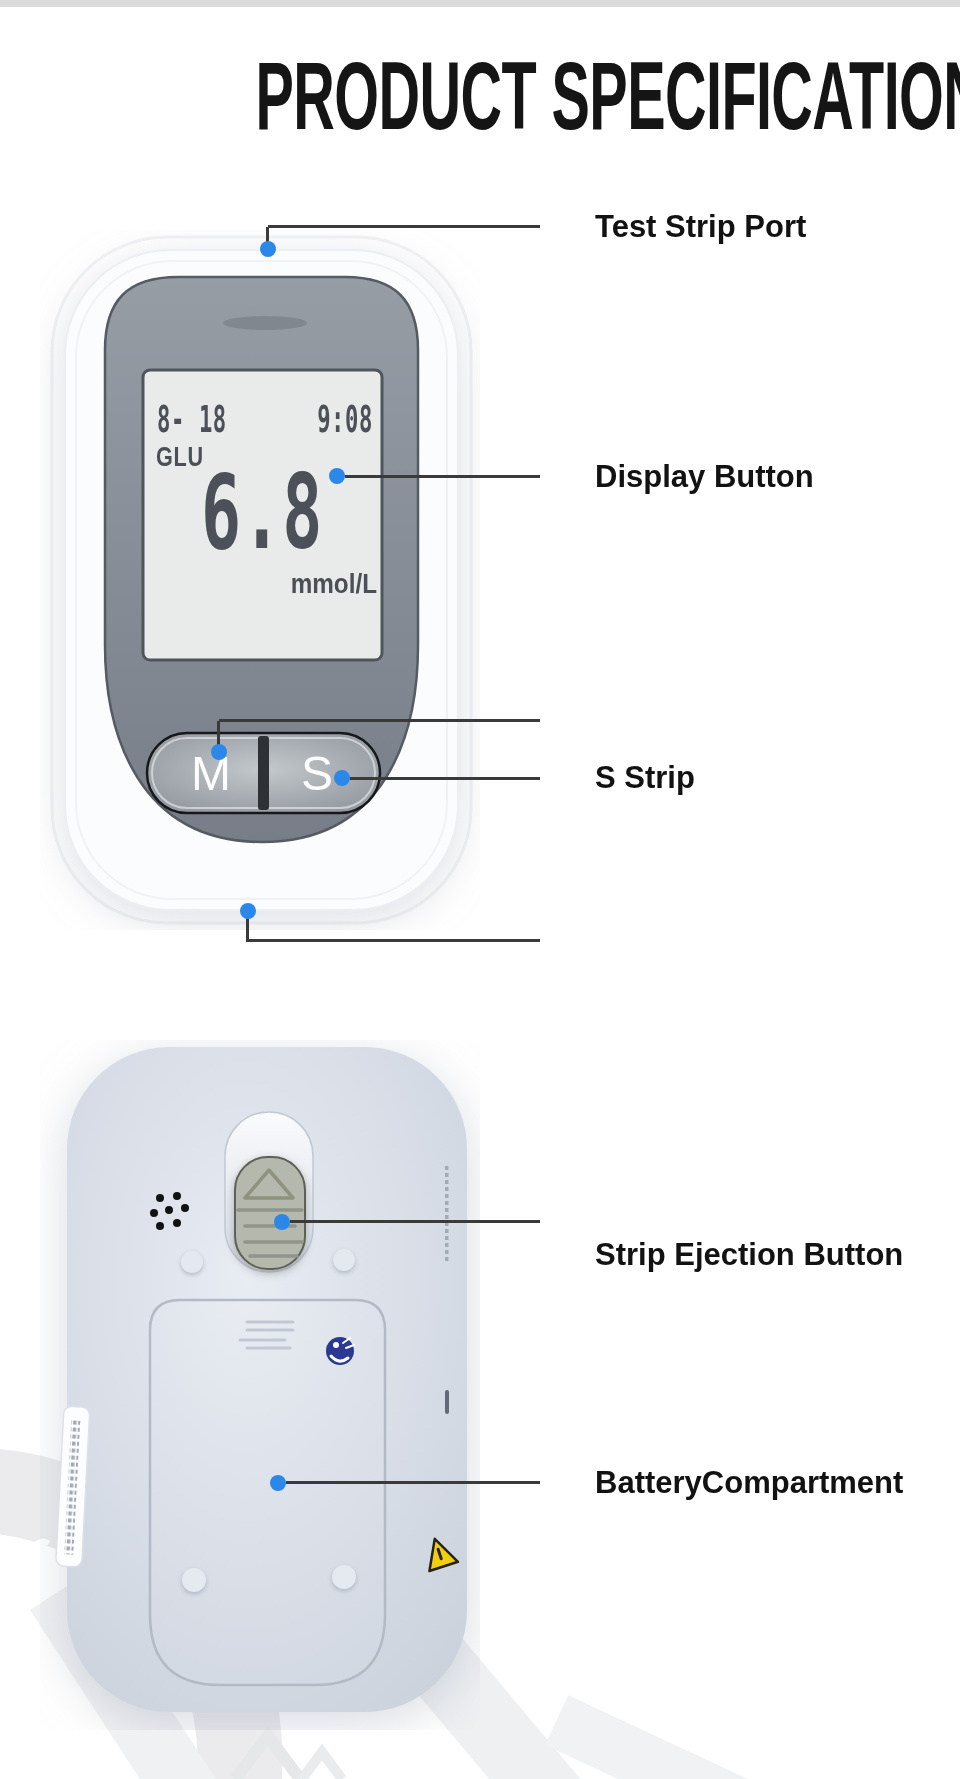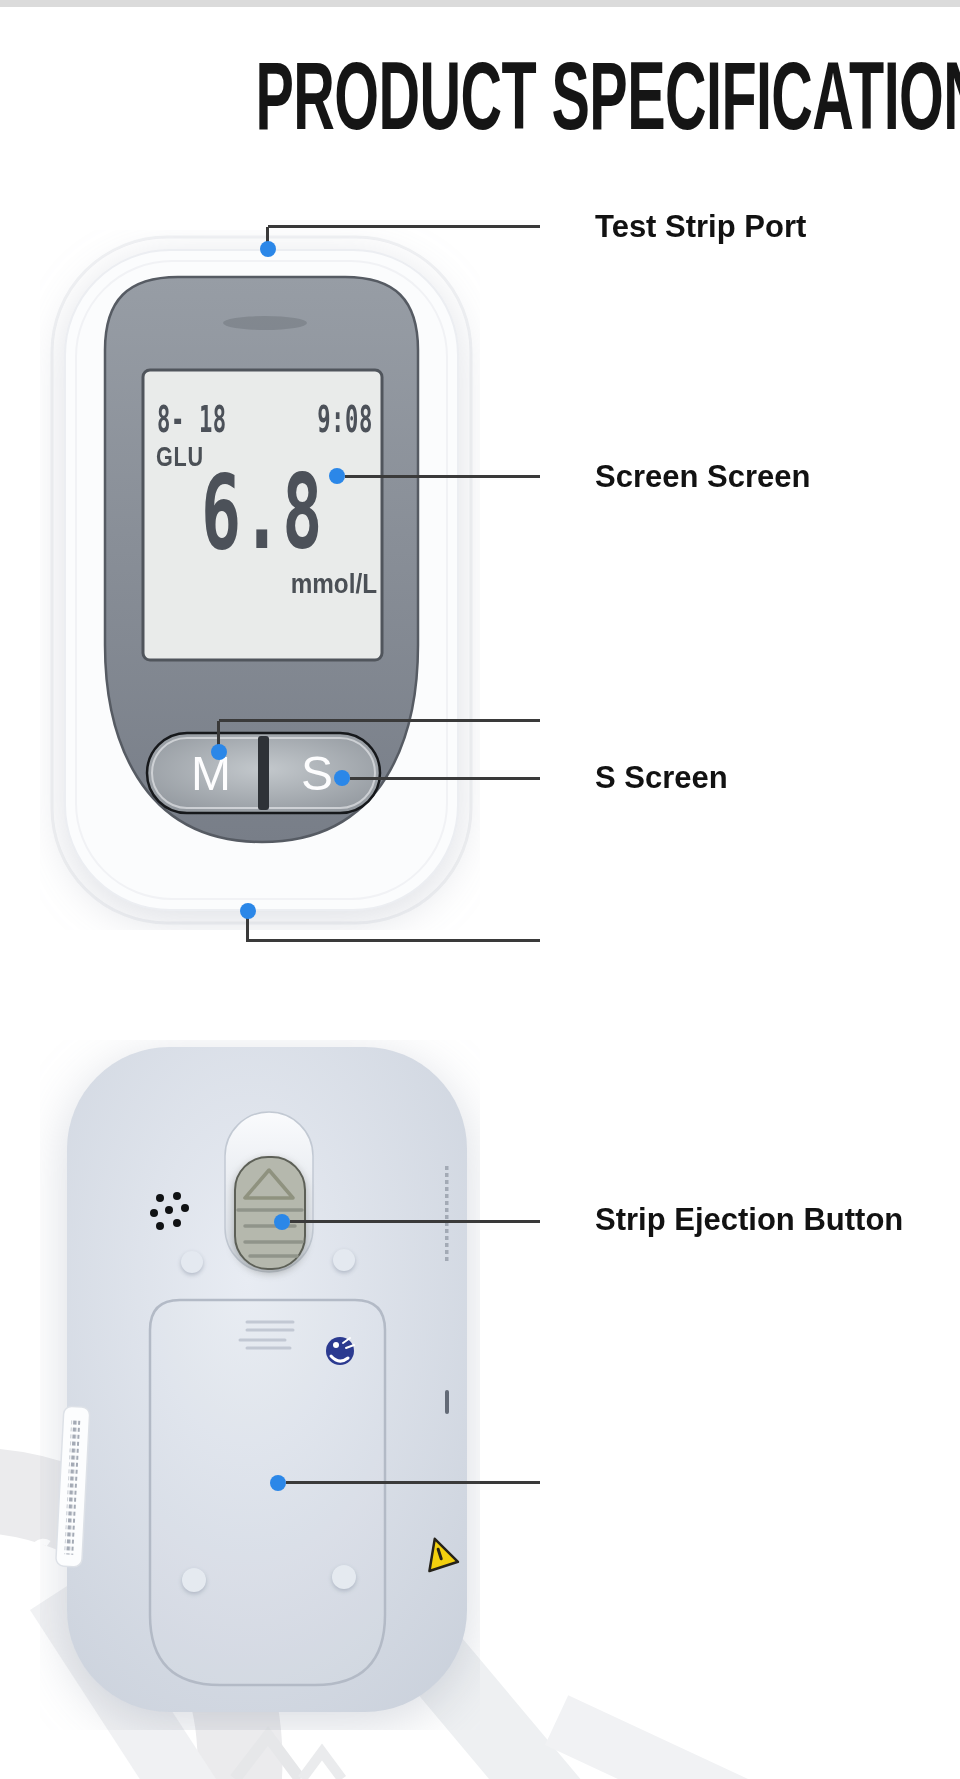--- a/index.html
+++ b/index.html
@@ -151,34 +151,35 @@
     </g>
   </svg>
 
   <div class="co-line" style="left:268px;top:225px;width:272px;height:3px;"></div>
   <div class="co-line" style="left:266px;top:227px;width:3px;height:16px;"></div>
   <div class="co-dot" style="left:260px;top:241px;"></div>
   <div class="co-label" style="top:203px;">Test Strip Port</div>
 
   <div class="co-line" style="left:345px;top:475px;width:195px;height:3px;"></div>
   <div class="co-dot" style="left:329px;top:468px;"></div>
-  <div class="co-label" style="top:453px;">Screen Screen</div>
+  <div class="co-label" style="top:453px;">Display Button</div>
 
   <div class="co-line" style="left:219px;top:719px;width:321px;height:3px;"></div>
   <div class="co-line" style="left:217px;top:721px;width:3px;height:26px;"></div>
   <div class="co-dot" style="left:211px;top:744px;"></div>
 
   <div class="co-line" style="left:350px;top:777px;width:190px;height:3px;"></div>
   <div class="co-dot" style="left:334px;top:770px;"></div>
-  <div class="co-label" style="top:754px;">S Screen</div>
+  <div class="co-label" style="top:754px;">S Strip</div>
 
   <div class="co-line" style="left:246px;top:915px;width:3px;height:27px;"></div>
   <div class="co-line" style="left:246px;top:939px;width:294px;height:3px;"></div>
   <div class="co-dot" style="left:240px;top:903px;"></div>
 
   <div class="co-line" style="left:290px;top:1220px;width:250px;height:3px;"></div>
   <div class="co-dot" style="left:274px;top:1214px;"></div>
-  <div class="co-label" style="top:1196px;">Strip Ejection Button</div>
+  <div class="co-label" style="top:1231px;">Strip Ejection Button</div>
 
   <div class="co-line" style="left:286px;top:1481px;width:254px;height:3px;"></div>
   <div class="co-dot" style="left:270px;top:1475px;"></div>
+  <div class="co-label" style="top:1459px;">BatteryCompartment</div>
 
 </div>
 
 </body></html>

